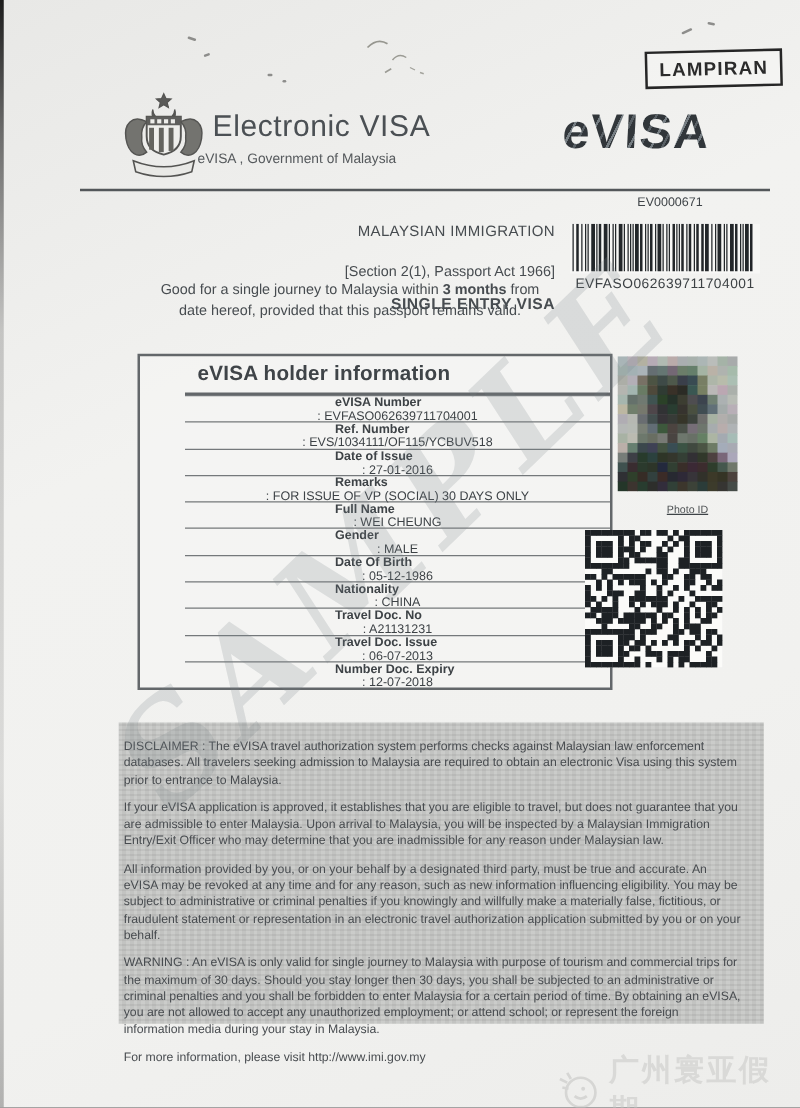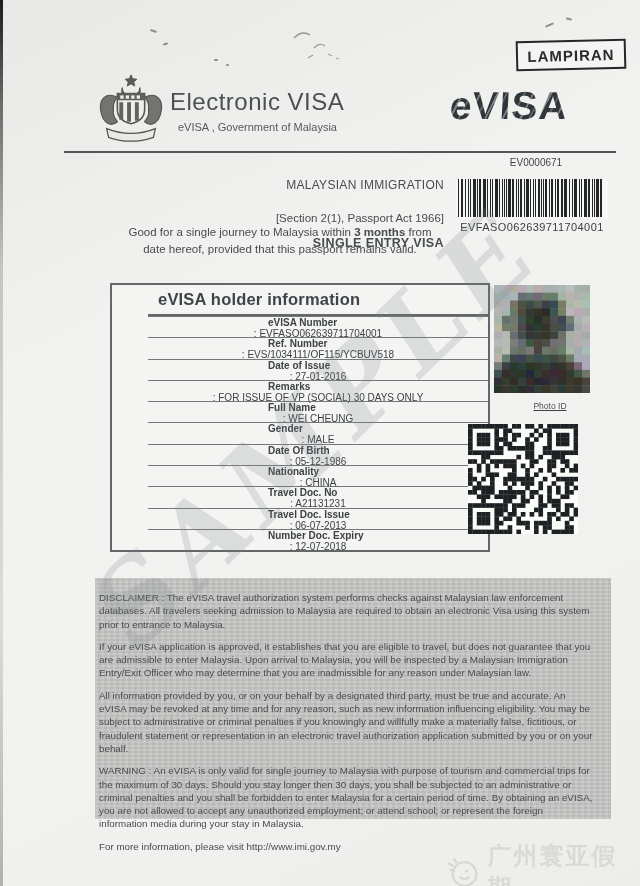--- a/index.html
+++ b/index.html
@@ -14,21 +14,21 @@
   .speck{position:absolute;background:#8d8d8b;border-radius:1px;}
   .squiggle{position:absolute;}
   
   .stamp{position:absolute;left:516px;top:40px;width:106px;height:26px;
     border:2.5px solid #262626;display:flex;align-items:center;justify-content:center;
     transform:rotate(-1.4deg);background:rgba(255,255,255,.25);}
   .stamp span{font-size:15px;font-weight:700;letter-spacing:1px;color:#2b2b2b;}
   
   .crest{position:absolute;left:92px;top:72px;}
   .hdr-title{position:absolute;left:170px;top:88px;font-size:24px;color:#4b5054;letter-spacing:.5px;}
-  .hdr-sub{position:absolute;left:178px;top:121px;font-size:11px;color:#55595c;}
+  .hdr-sub{position:absolute;left:158px;top:121px;font-size:11px;color:#55595c;}
   .evisa-logo{position:absolute;left:450px;top:84px;font-size:39px;font-weight:900;
     letter-spacing:1px;transform:skewX(-3deg);
     background:repeating-linear-gradient(115deg,#31363a 0 6px,#596065 6px 8px,#31363a 8px 14px,#767e83 14px 16px);
     -webkit-background-clip:text;background-clip:text;color:transparent;}
   @supports not ((background-clip:text) or (-webkit-background-clip:text)){
     .evisa-logo{color:#33383b;background:none;}
   }
   .hdr-line{position:absolute;left:64px;top:151px;width:552px;height:2px;background:#53575a;}
   .doc-no{position:absolute;left:460px;top:157px;width:152px;text-align:center;font-size:10px;color:#3f4448;}
   

